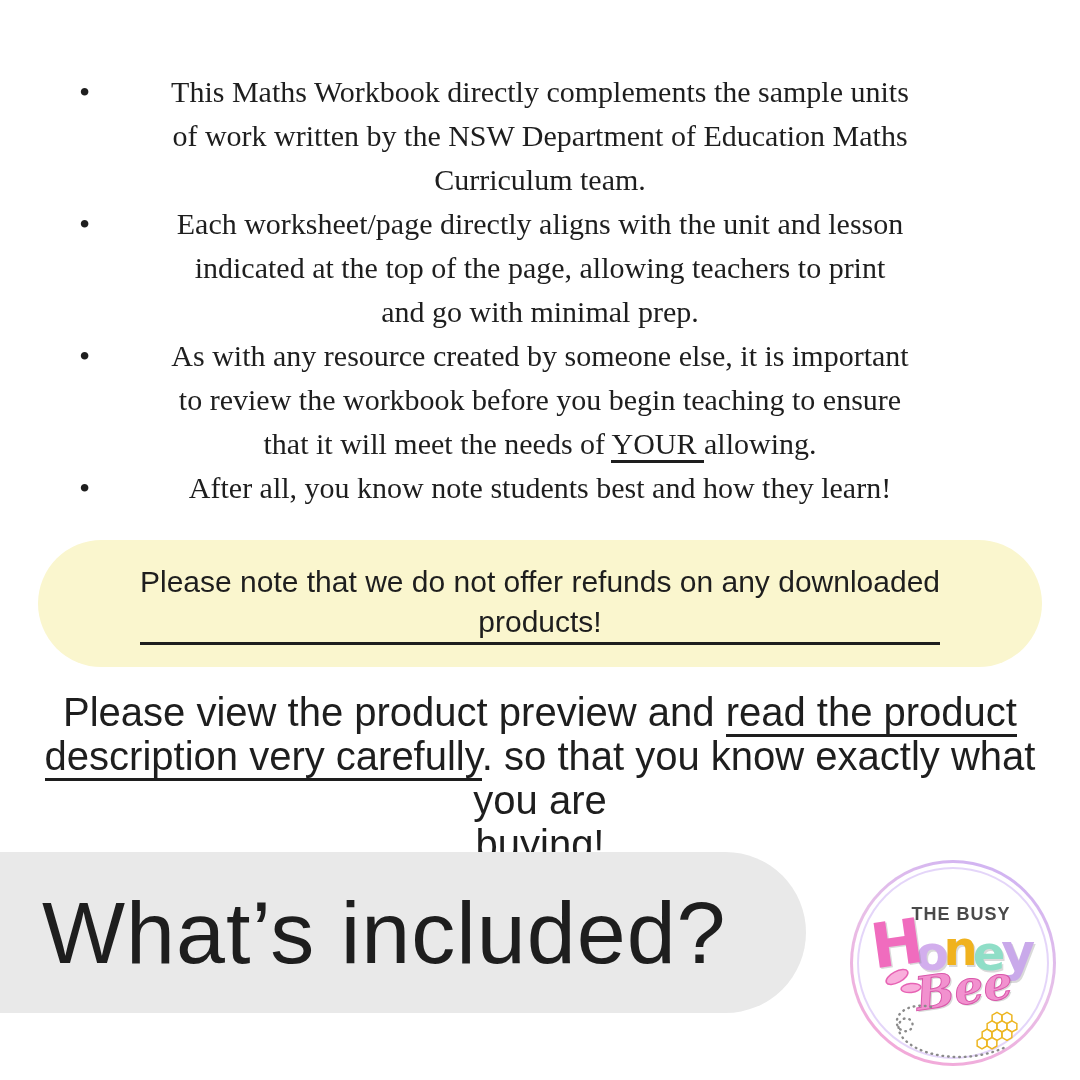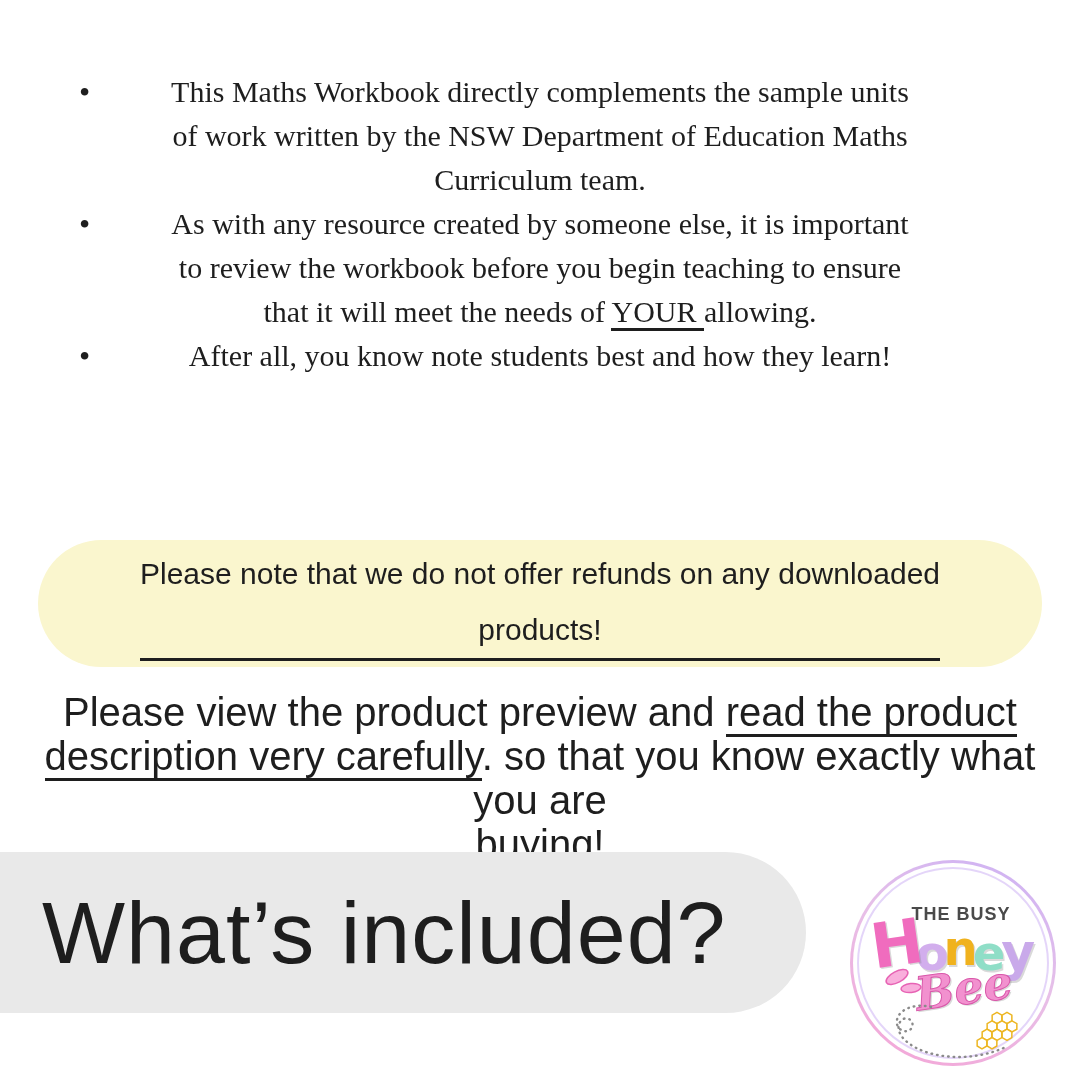--- a/index.html
+++ b/index.html
@@ -18,21 +18,21 @@
     content:"\2022";position:absolute;left:34px;top:0;
     font-size:32px;line-height:44px;
   }
   .u{border-bottom:3px solid currentColor;}
   
   .refund{
     position:absolute;top:540px;left:38px;width:1004px;height:127px;
     border-radius:64px;display:flex;align-items:center;justify-content:center;
     text-align:center;padding:0 48px;box-sizing:border-box;
   }
-  .refund-text{font-size:30px;line-height:56px;white-space:pre-line;}
+  .refund-text{font-size:30px;line-height:40px;white-space:pre-line;}
   
   .preview{
     position:absolute;top:690px;left:35px;right:35px;
     text-align:center;font-size:40px;line-height:44px;white-space:pre-line;
   }
   
   .banner{
     position:absolute;top:852px;left:0;width:806px;height:161px;
     border-radius:0 82px 82px 0;display:flex;align-items:center;
   }
@@ -72,20 +72,23 @@
 </style>
 </head>
 <body>
 
 <div class="canvas" style="color: rgb(30, 30, 30); background-color: rgb(255, 255, 255);">
 
   <ul class="bullets">
     <li><span>This Maths Workbook directly complements the sample units
 of work written by the NSW Department of Education Maths
 Curriculum team.</span><span class="u"></span><span></span></li>
+    <li><span>Each worksheet/page directly aligns with the unit and lesson
+indicated at the top of the page, allowing teachers to print
+and go with minimal prep.</span><span class="u"></span><span></span></li>
     <li><span>As with any resource created by someone else, it is important
 to review the workbook before you begin teaching to ensure
 that it will meet the needs of </span><span class="u">YOUR </span><span>allowing.</span></li>
     <li><span>After all, you know note students best and how they learn!</span><span class="u"></span><span></span></li>
   </ul>
 
   <div class="refund" style="background-color: rgb(250, 246, 206);">
       <span class="u refund-text">Please note that we do not offer refunds on any downloaded
 products!</span>
     </div>

